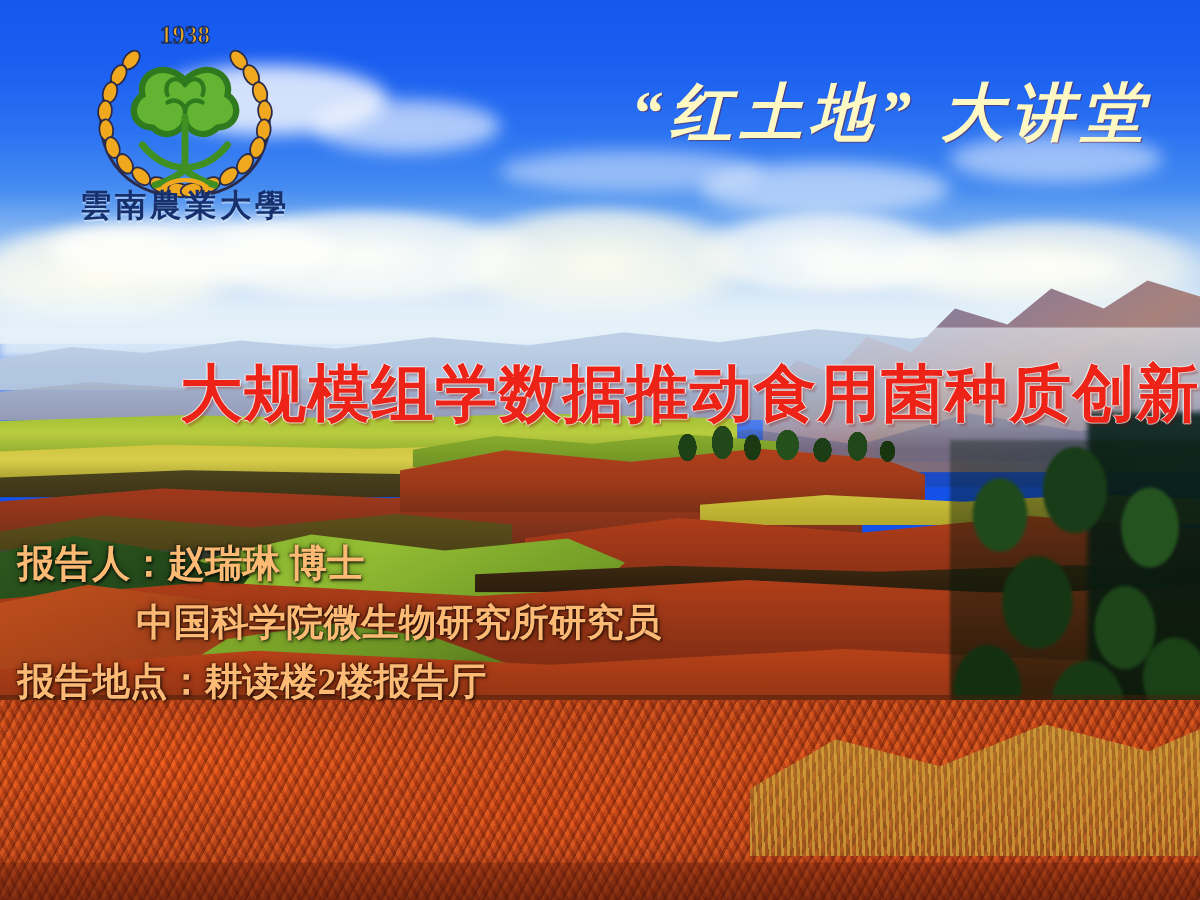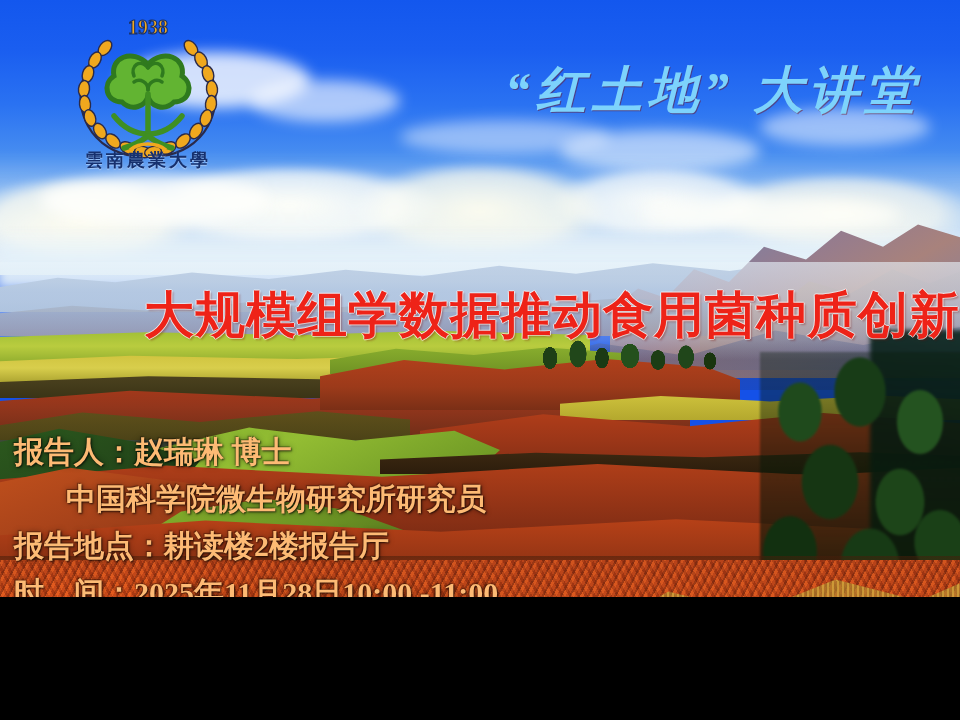--- a/index.html
+++ b/index.html
@@ -1,20 +1,20 @@
 <!DOCTYPE html>
 <html><head>
 <meta charset="utf-8">
 <style>
   html,body{margin:0;padding:0;background:#000;}
   body{font-family:"Liberation Serif","DejaVu Serif",serif;}
 
   #poster{
     position:relative;
-    width:960px;height:597px;
+    width:960px;height:720px;
     overflow:hidden;
     background:#1451e8;
     user-select:none;
   }
 
   
   .sky{
     position:absolute;left:0;top:0;width:960px;height:275px;
     background:linear-gradient(to bottom,
       #1357ee 0%, #1a5ef0 18%, #2a72f2 38%,
@@ -203,31 +203,31 @@
     position:absolute;left:0;top:556px;width:960px;height:22px;
     background:linear-gradient(to bottom,rgba(70,30,10,.55),rgba(70,30,10,0));
   }
 
   
   .logo{position:absolute;left:48px;top:8px;width:200px;height:180px;}
   .logo svg{display:block;}
   .logo-name{
     position:absolute;left:48px;top:148px;width:200px;text-align:center;
     font-family:"Liberation Serif","DejaVu Serif",serif;
-    font-size:18px;font-weight:bold;color:#16306e;
+    font-size:25px;font-weight:bold;color:#16306e;
     letter-spacing:3px;
     text-shadow:0 1px 1px rgba(255,255,255,.45);
     white-space:nowrap;
   }
 
   
   .series{
     position:absolute;left:505px;top:52px;width:440px;height:76px;
     font-family:"Liberation Serif","DejaVu Serif",serif;
-    font-size:50px;font-weight:bold;color:#7dd3fc;
+    font-size:50px;font-weight:bold;color:#fef9c3;
     font-style:italic;
     letter-spacing:6px;
     white-space:nowrap;
     line-height:76px;
     text-shadow:1px 1px 0 rgba(120,8,8,.45);
   }
   .series .gap{display:inline-block;width:18px;}
 
   
   .main-title{
@@ -249,21 +249,21 @@
     font-family:"Liberation Serif","DejaVu Serif",serif;
     font-size:30px;color:#fdba74;font-weight:bold;
     line-height:47px;
     white-space:nowrap;
     text-shadow:
       1px 1px 2px rgba(0,0,0,.70),
       -1px -1px 1px rgba(0,0,0,.35),
       0 0 6px rgba(0,0,0,.45);
   }
   .dl{display:block;padding-left:14px;}
-  .dl.indent{padding-left:66px;}
+  .dl.indent{padding-left:109px;}
 </style>
 </head>
 <body>
 
 <div id="poster">
 
   <div class="sky"></div>
   <div class="cloud cl-a"></div>
   <div class="cloud cl-b"></div>
   <div class="cloud cl-e"></div>
@@ -363,16 +363,15 @@
   <div class="logo-name">雲南農業大學</div>
 
   <div class="series"><span>“红土地”</span><span class="gap"></span><span>大讲堂</span></div>
 
   <div class="main-title">大规模组学数据推动食用菌种质创新</div>
 
   <div class="details">
     <span class="dl">报告人：赵瑞琳 博士</span>
     <span class="dl indent">中国科学院微生物研究所研究员</span>
     <span class="dl">报告地点：耕读楼2楼报告厅</span>
-    <span class="dl">时　间：2025年11月28日10:00 -11:00</span>
   </div>
 
 </div>
 
 </body></html>

